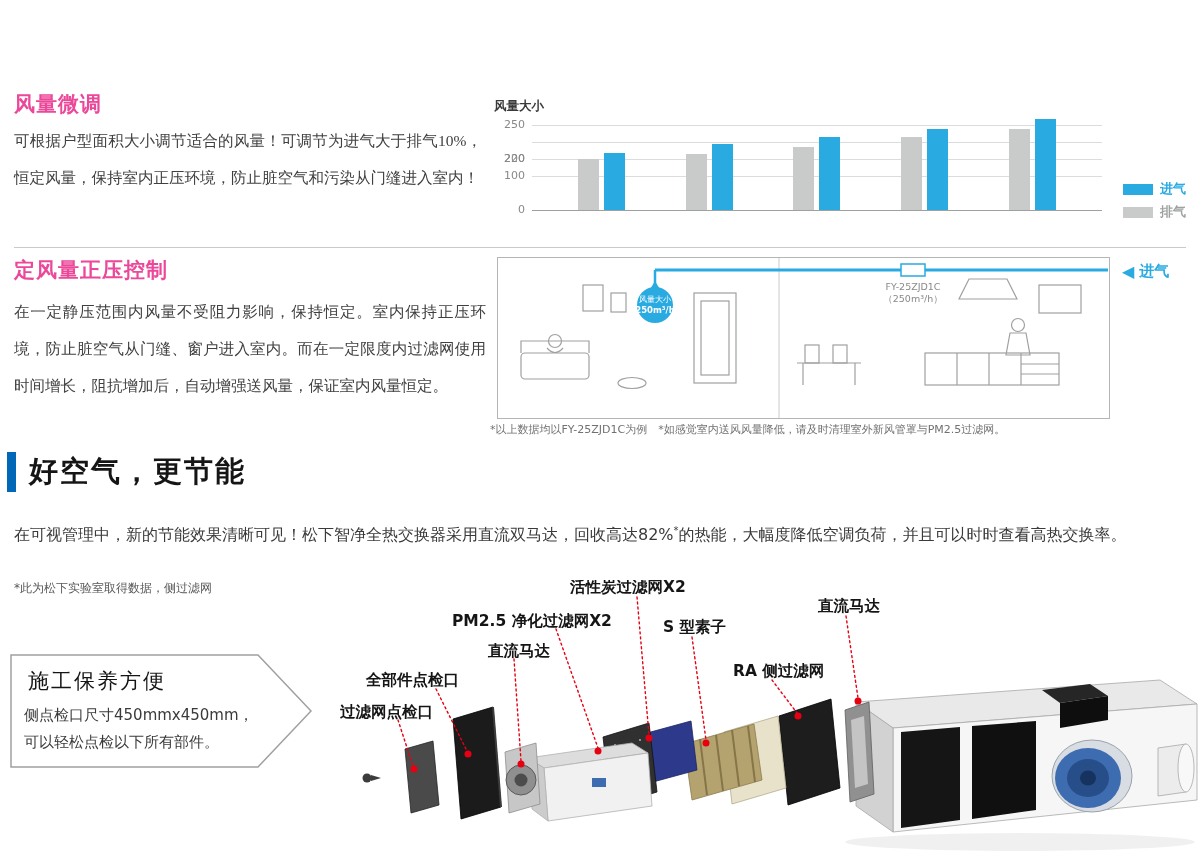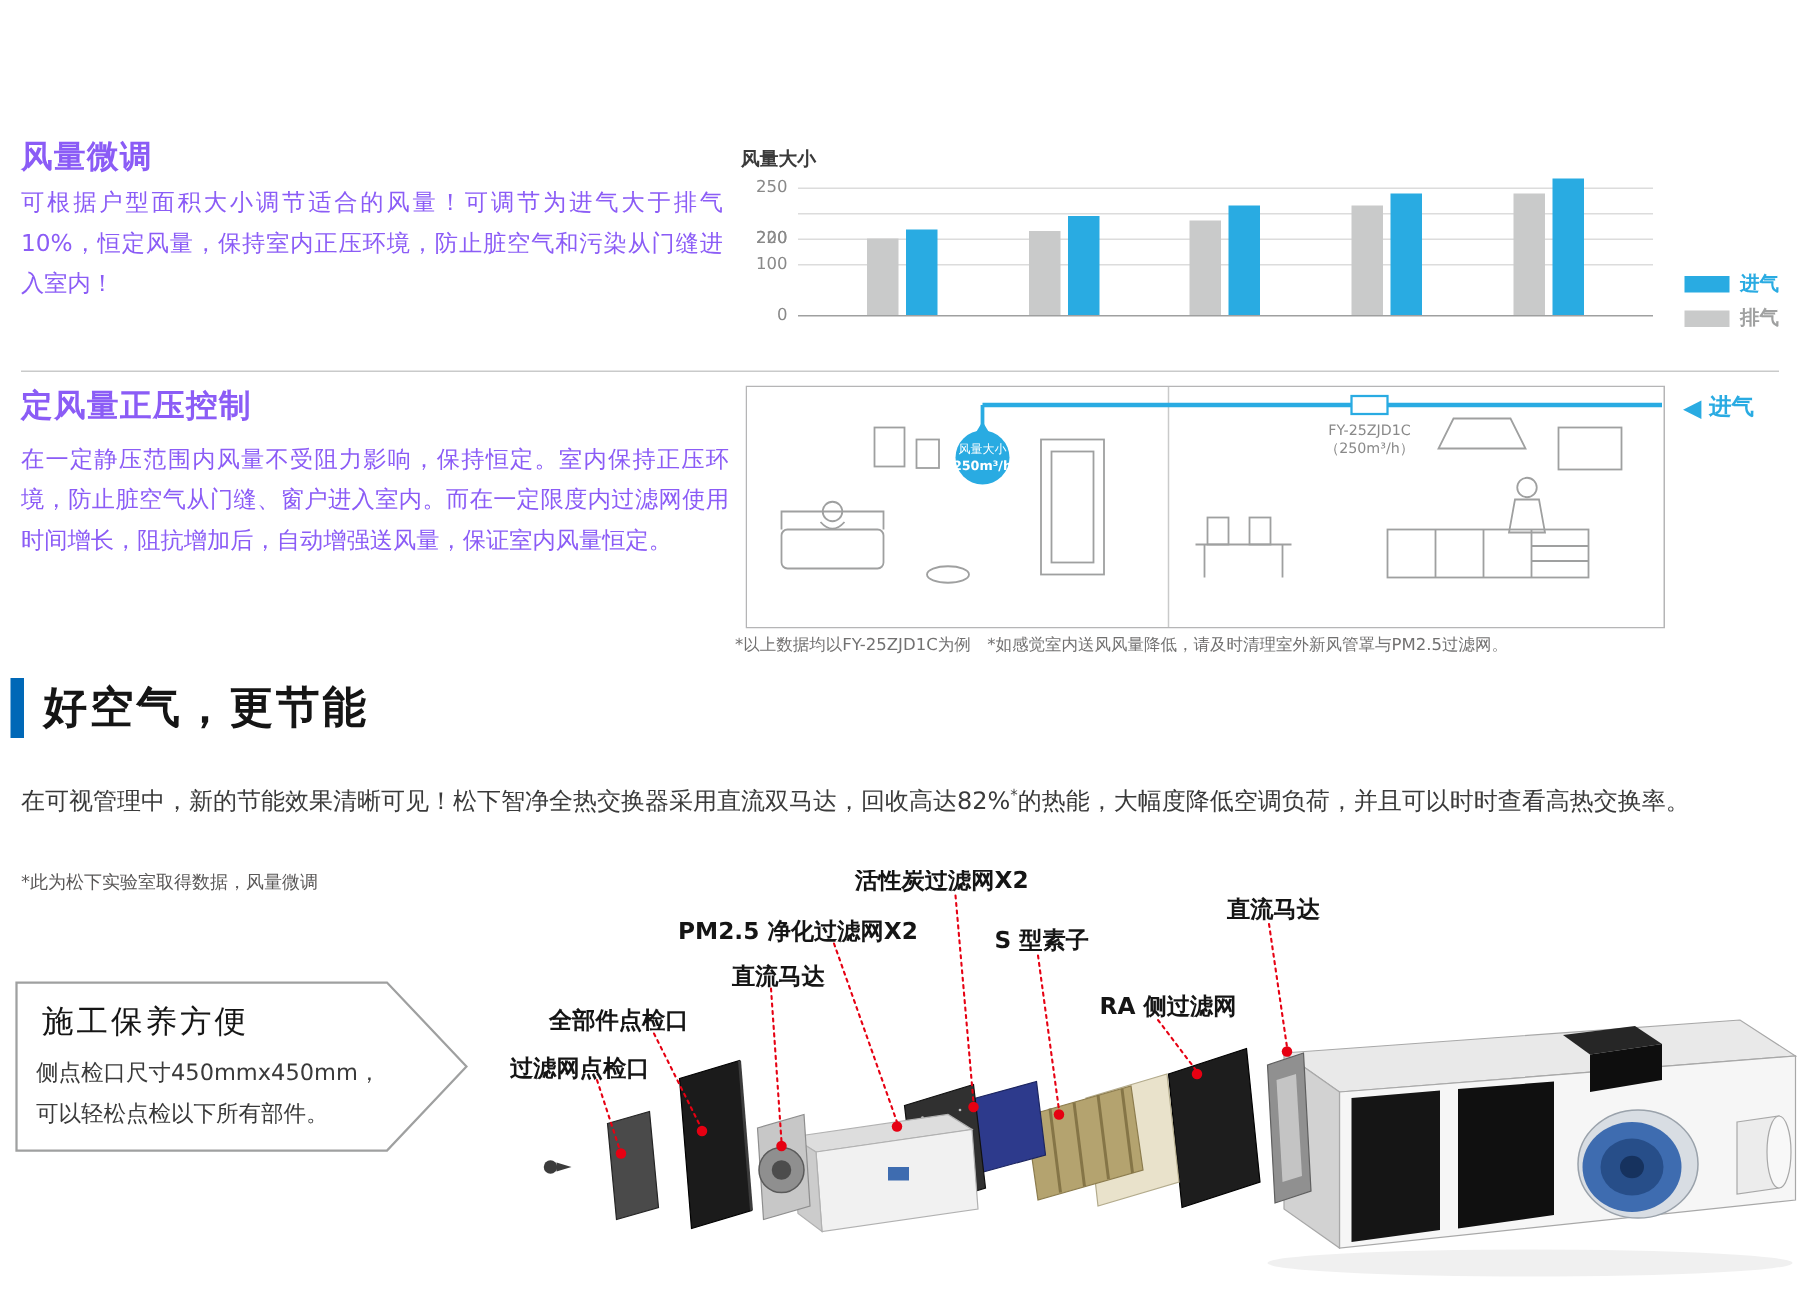--- a/index.html
+++ b/index.html
@@ -5,22 +5,22 @@
   * { margin:0; padding:0; box-sizing:border-box; }
   html,body { background:#fff; }
   body { font-family:"DejaVu Sans","Liberation Sans",sans-serif; }
   .page { position:relative; width:1200px; height:859px; background:#ffffff; overflow:hidden; }
 
   
   .h1 { position:absolute; display:flex; align-items:center; gap:13px; height:44px; }
   .hbar { width:9px; height:40px; background:#0068b7; }
   .htxt { font-size:29px; font-weight:bold; color:#151515; letter-spacing:2px; }
 
-  .subtitle { position:absolute; font-size:21px; font-weight:bold; color:#8b5cf6; letter-spacing:1px; }
-  .bodytext { position:absolute; font-size:15.5px; color:#8b5cf6; line-height:27px; text-align:justify; }
+  .subtitle { position:absolute; font-size:21px; font-weight:bold; color:#ec4899; letter-spacing:1px; }
+  .bodytext { position:absolute; font-size:15.5px; color:#404040; line-height:37px; text-align:justify;font-family:Liberation Serif, serif; }
   .divider { position:absolute; height:1px; background:#c9caca; }
   .footnote { position:absolute; font-size:11px; color:#727171; }
   .footnote2 { position:absolute; font-size:12px; color:#595757; }
 
   
   .chart { position:absolute; left:488px; top:96px; width:700px; height:140px; }
   .chart-title { position:absolute; left:6px; top:2px; font-size:12.5px; font-weight:bold; color:#3a3a3a; }
   .chart-plot { position:absolute; left:44px; top:22px; width:570px; height:92px; }
   .gridline { position:absolute; left:0; right:0; height:1px; background:#dcdcdc; }
   .gridline.base { background:#9fa0a0; }
@@ -174,21 +174,21 @@
 
   <div class="h1" style="left:7px; top:450px;text-align:center;">
     <div class="hbar"></div>
     <div class="htxt">好空气，更节能</div>
   </div>
 
   <div class="para" style="left:14px; top:516px; width:1178px;">
     <span>在可视管理中，新的节能效果清晰可见！松下智净全热交换器采用直流双马达，回收高达82%</span><sup>*</sup><span>的热能，大幅度降低空调负荷，并且可以时时查看高热交换率。</span>
   </div>
 
-  <div class="footnote2" style="left:14px; top:580px;">*此为松下实验室取得数据，风量微调</div>
+  <div class="footnote2" style="left:14px; top:580px;">*此为松下实验室取得数据，侧过滤网</div>
 
   <svg class="diagram" viewBox="0 0 1200 279">
 
     <ellipse cx="1020" cy="262" rx="175" ry="9" fill="#000000" opacity="0.06"></ellipse>
 
     <g>
       <polygon points="856,122 1160,100 1197,124 893,148" fill="#e9e9e9" stroke="#a8a8a8" stroke-width="0.8"></polygon>
       <polygon points="893,148 1197,124 1197,220 893,252" fill="#f6f6f6" stroke="#a8a8a8" stroke-width="0.8"></polygon>
       <polygon points="856,122 893,148 893,252 856,226" fill="#d2d2d2" stroke="#a8a8a8" stroke-width="0.8"></polygon>
       <polygon points="901,152 960,147 960,240 901,248" fill="#151515"></polygon>

